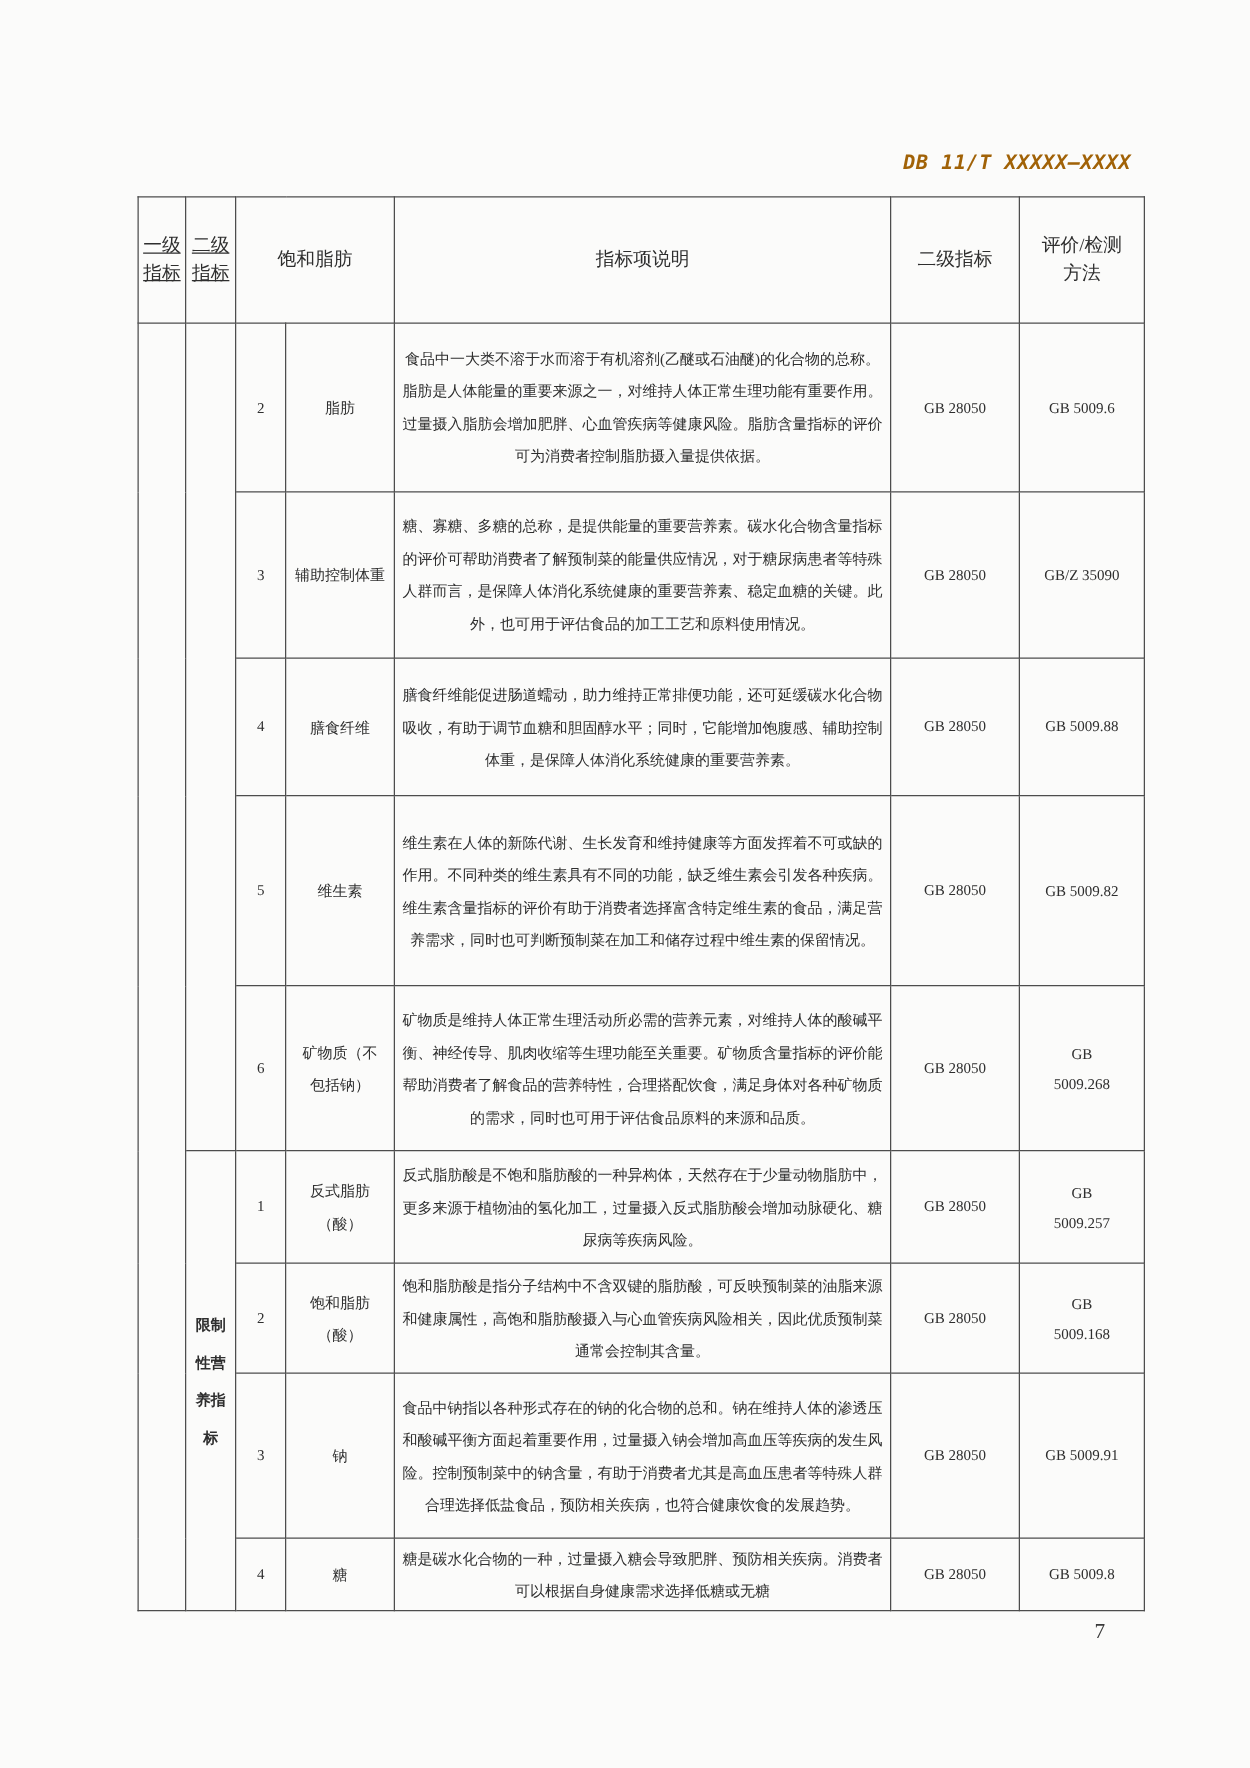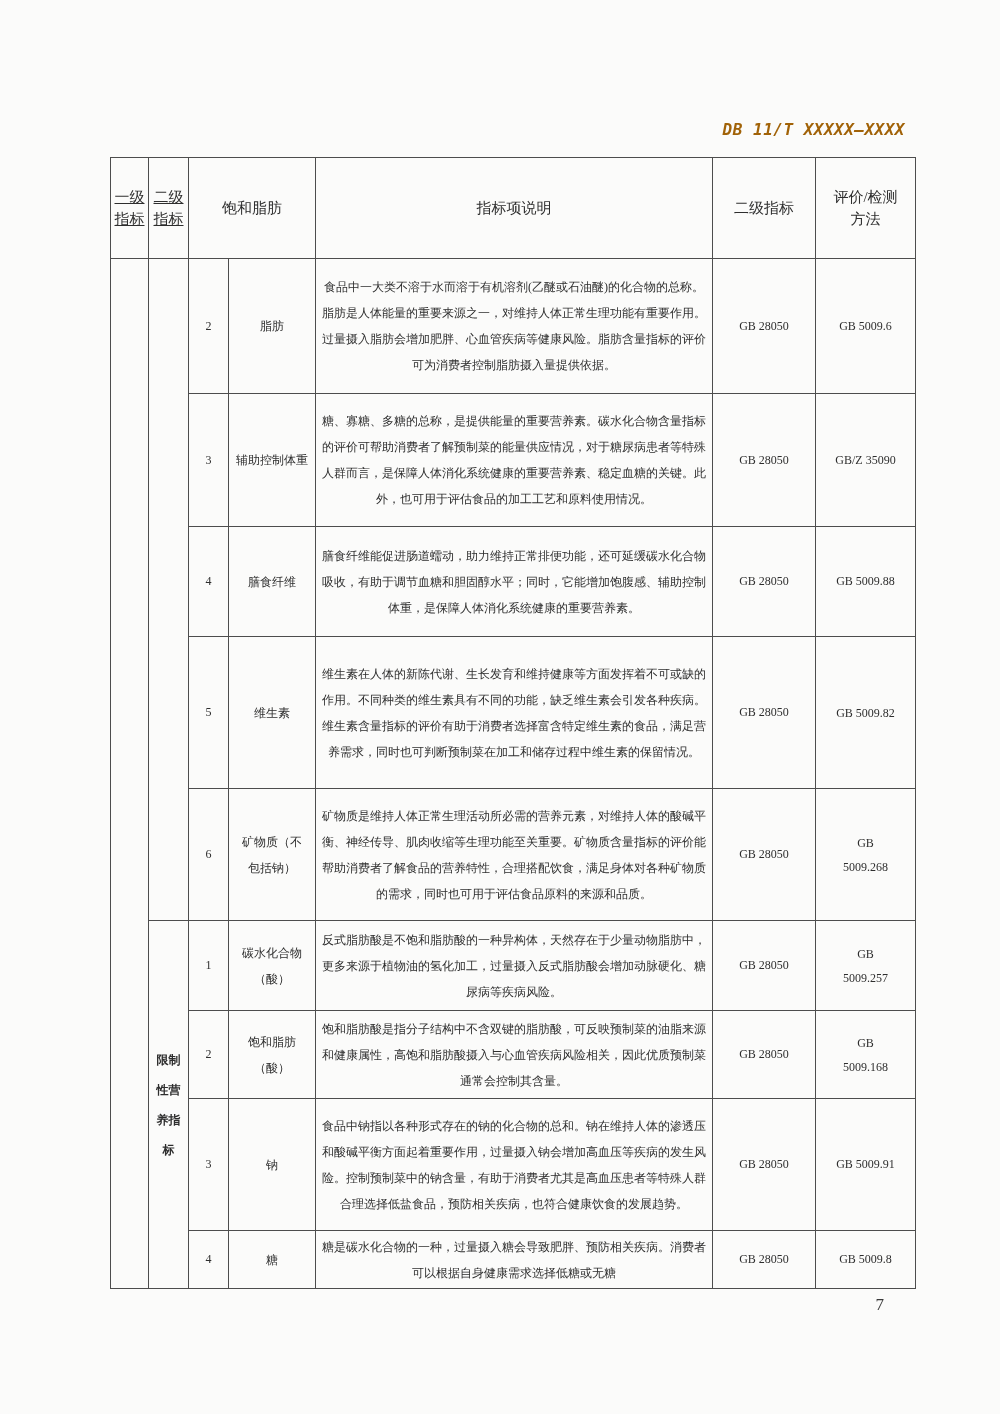--- a/index.html
+++ b/index.html
@@ -144,21 +144,21 @@
       <td class="name-cell">矿物质（不
 包括钠）</td>
       <td class="desc">矿物质是维持人体正常生理活动所必需的营养元素，对维持人体的酸碱平衡、神经传导、肌肉收缩等生理功能至关重要。矿物质含量指标的评价能帮助消费者了解食品的营养特性，合理搭配饮食，满足身体对各种矿物质的需求，同时也可用于评估食品原料的来源和品质。</td>
       <td>GB 28050</td>
       <td class="pre">GB
 5009.268</td>
     </tr>
     <tr>
       <td rowspan="4" class="vert-group">限制性营养指标</td>
       <td>1</td>
-      <td class="name-cell">碳水化合物
+      <td class="name-cell">反式脂肪
 （酸）</td>
       <td class="desc">反式脂肪酸是不饱和脂肪酸的一种异构体，天然存在于少量动物脂肪中，更多来源于植物油的氢化加工，过量摄入反式脂肪酸会增加动脉硬化、糖尿病等疾病风险。</td>
       <td>GB 28050</td>
       <td class="pre">GB
 5009.257</td>
     </tr>
     <tr>
       <td>2</td>
       <td class="name-cell">饱和脂肪
 （酸）</td>

